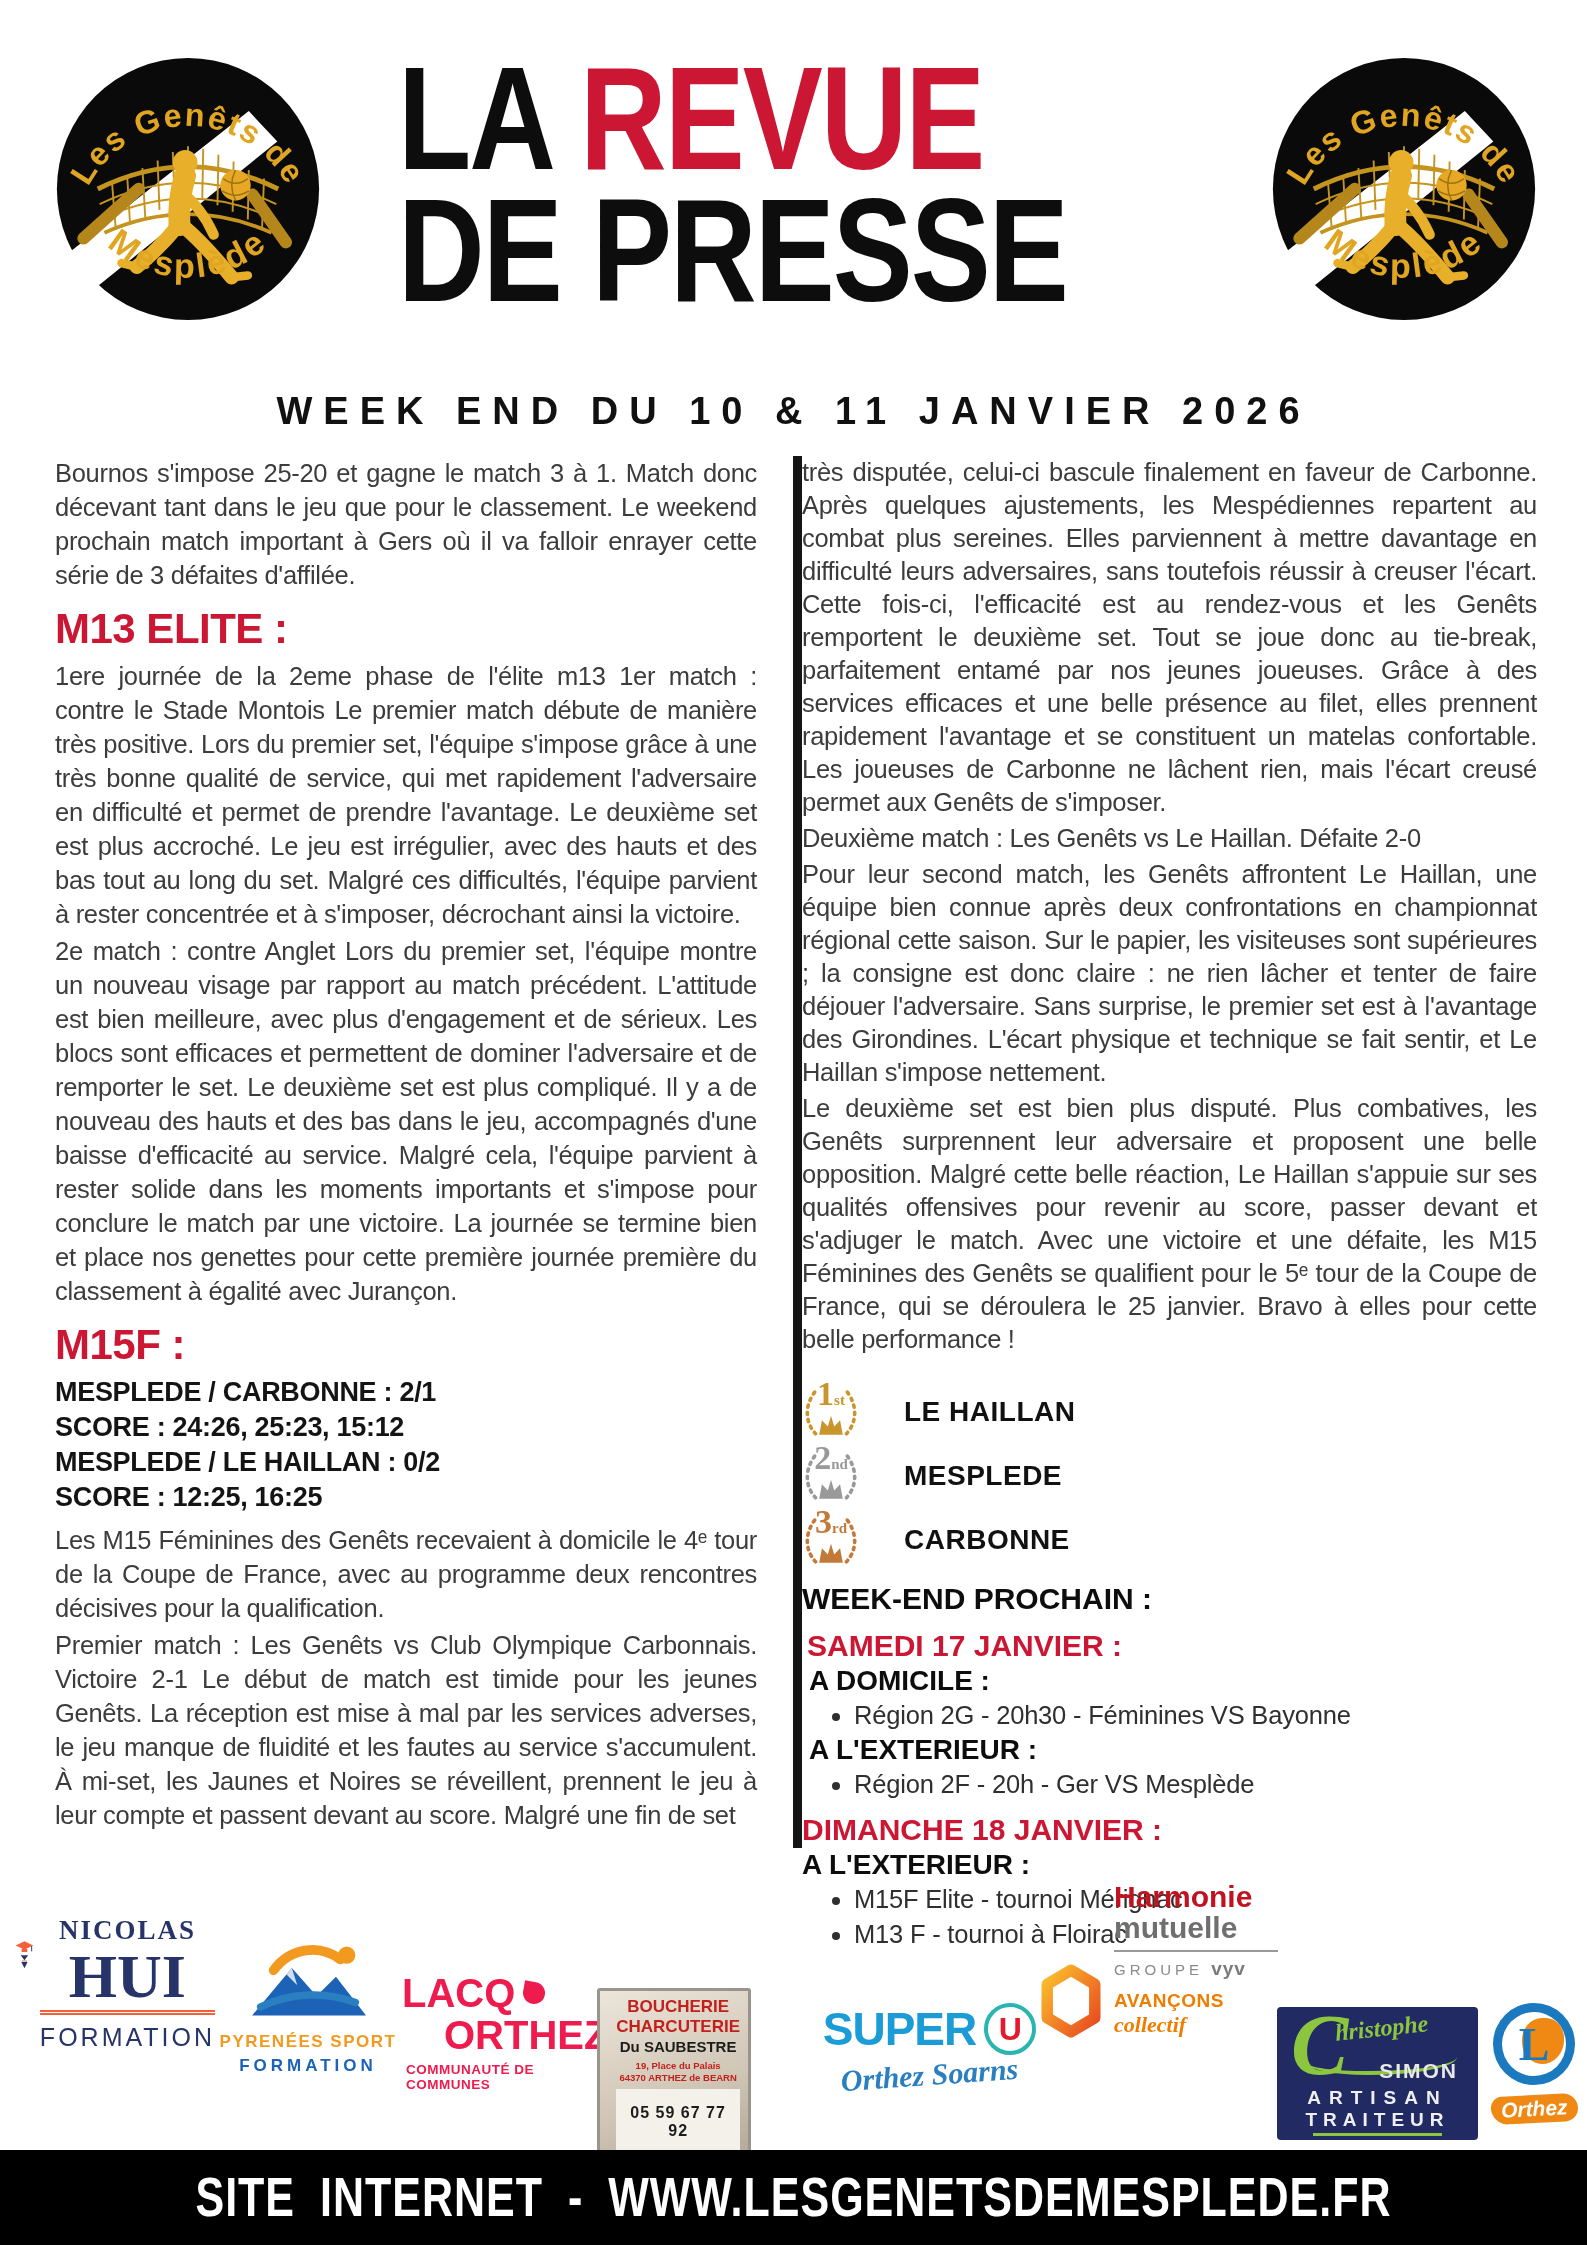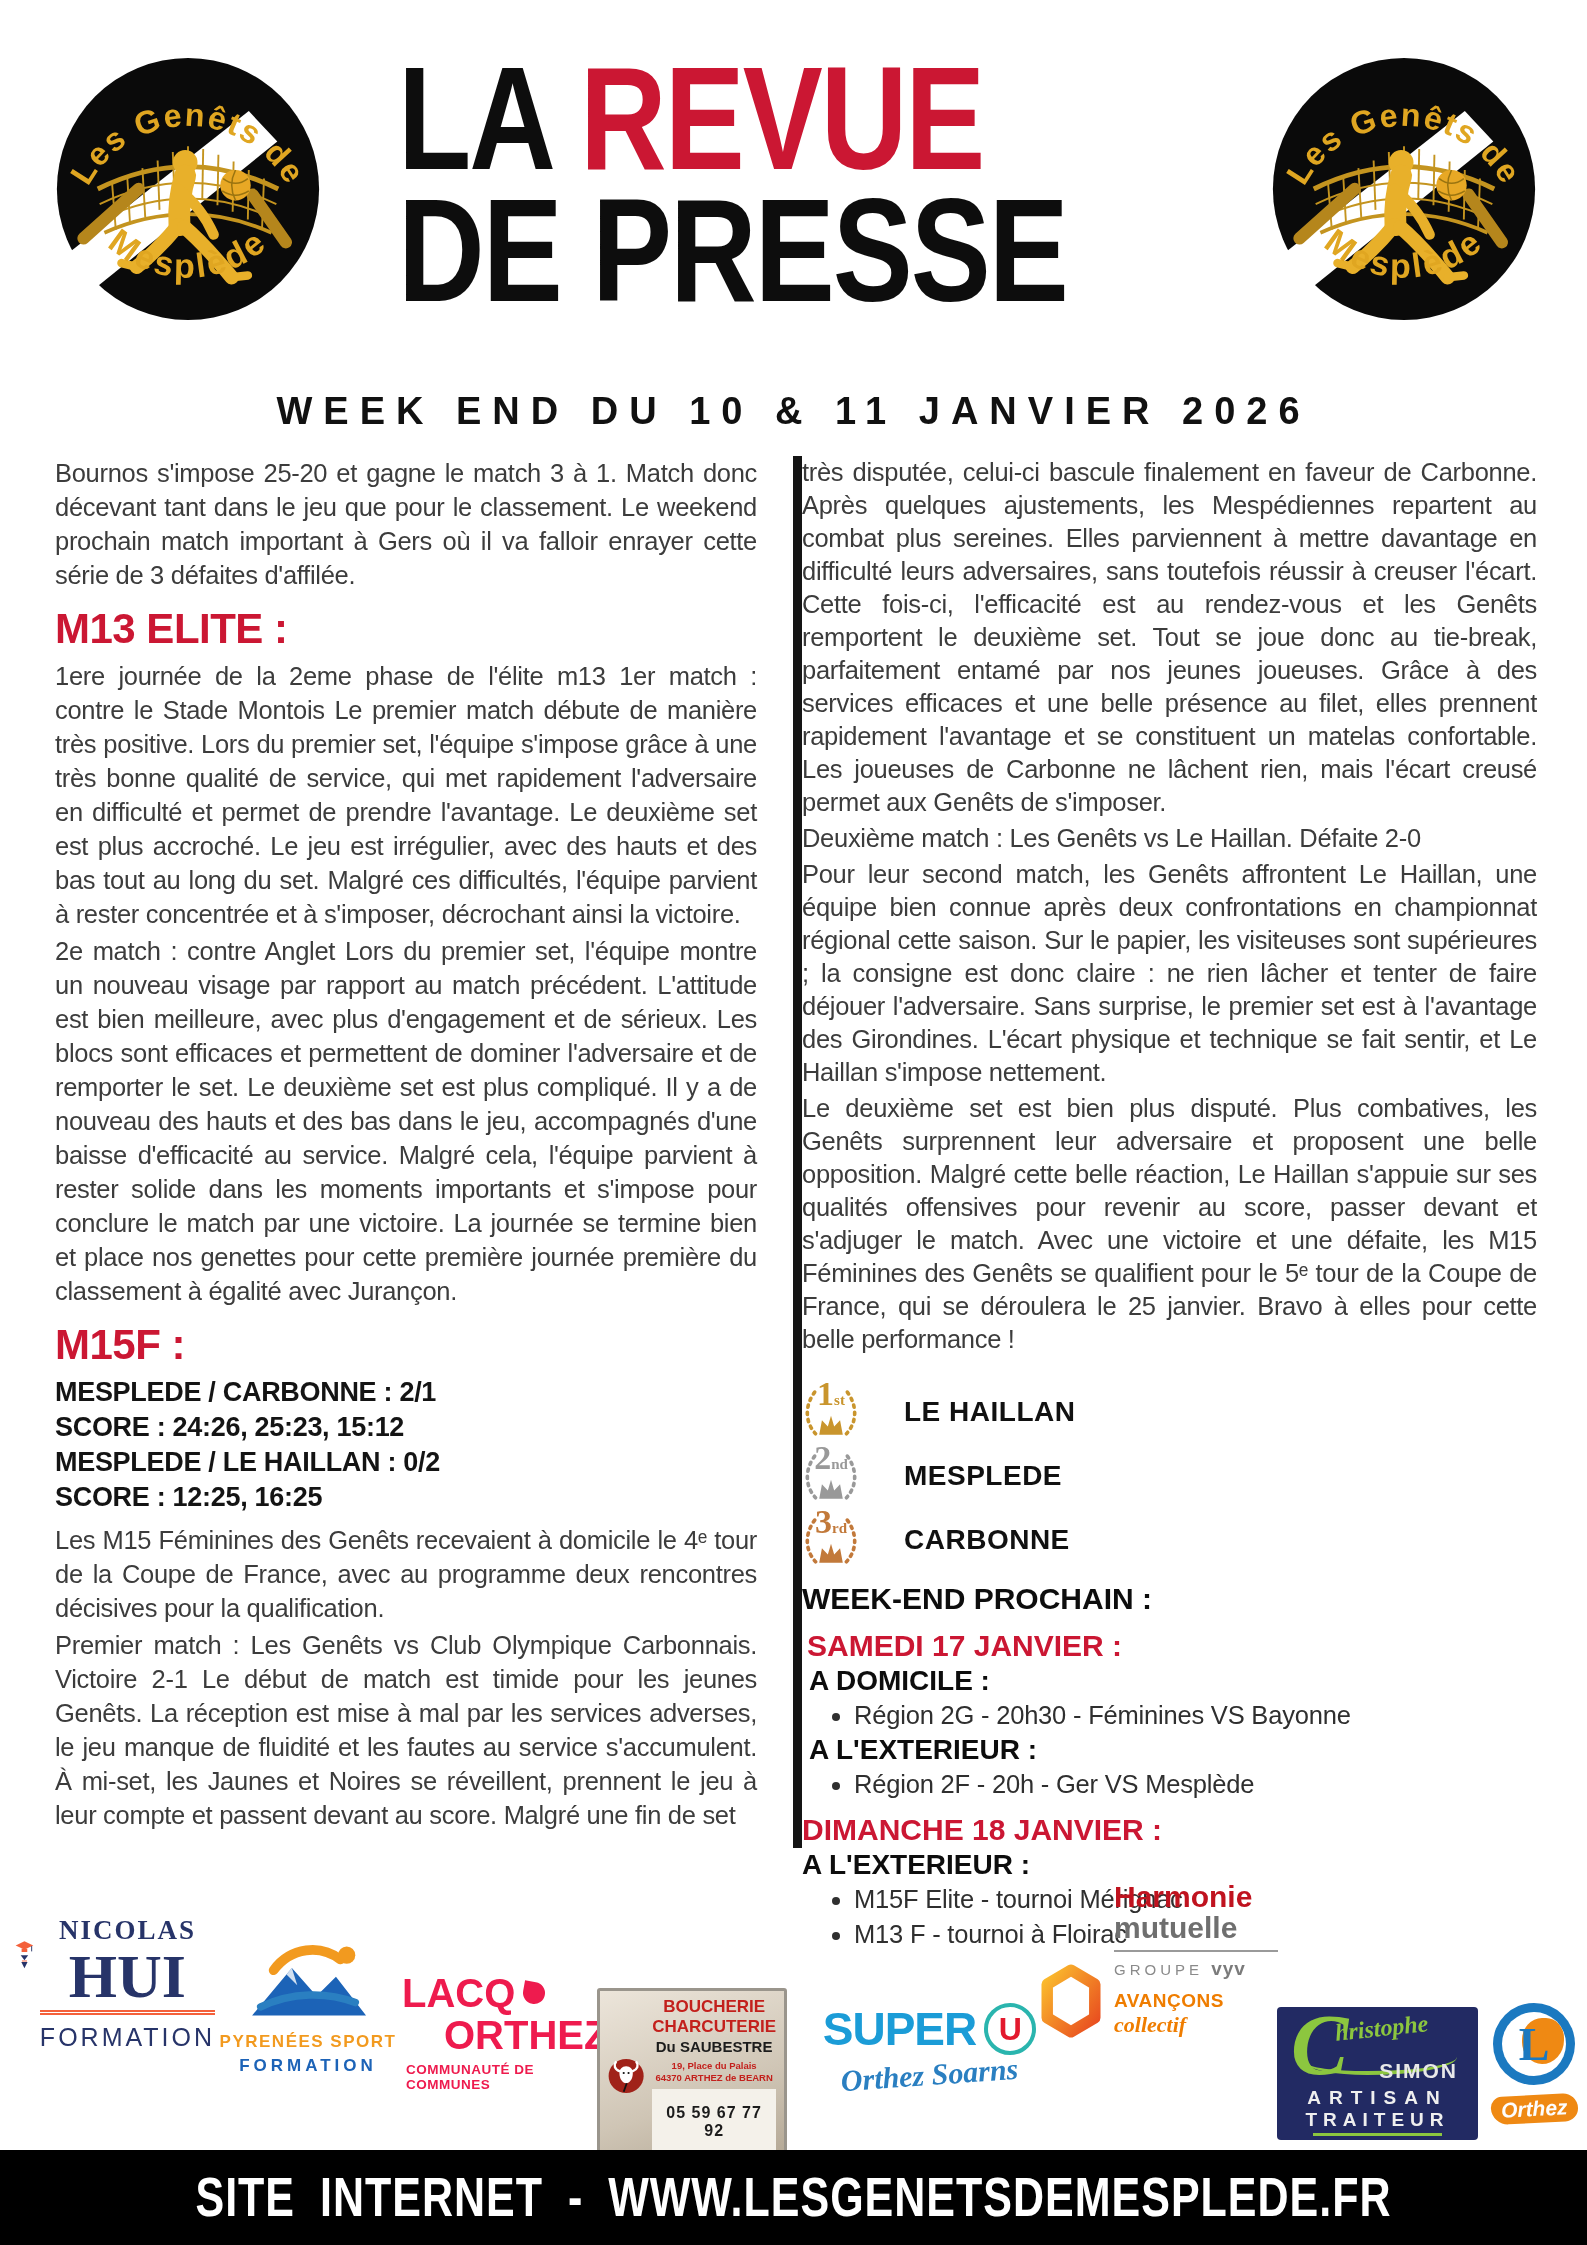--- a/index.html
+++ b/index.html
@@ -349,21 +349,21 @@
         <span>LACQ</span>
         <span class="comma r1"></span>
       </div>
     <div class="lacq-row lacq-row2">
         <span class="comma r2"></span>
         <span>ORTHEZ</span>
       </div>
     <div class="lacq-sub">COMMUNAUTÉ DE COMMUNES</div>
   </div>
 
-  <div class="sponsor sp-boucherie" style="left:597px; top:1988px; width:190px; height:176px;">
+  <div class="sponsor sp-boucherie" style="left:597px; top:1988px; width:154px; height:176px;">
     <svg viewBox="0 0 60 60" width="54" height="54">
       <ellipse cx="30" cy="30" rx="29" ry="28" fill="#a02219"></ellipse>
       <path d="M30,14 C23,14 19,19 19,26 C19,35 24,42 30,42 C36,42 41,35 41,26 C41,19 37,14 30,14 Z" fill="#ffffff"></path>
       <path d="M19,22 C11,19 9,12 13,7" stroke="#ffffff" stroke-width="4" fill="none" stroke-linecap="round"></path>
       <path d="M41,22 C49,19 51,12 47,7" stroke="#ffffff" stroke-width="4" fill="none" stroke-linecap="round"></path>
       <circle cx="26" cy="25" r="1.8" fill="#111"></circle>
       <circle cx="34" cy="25" r="1.8" fill="#111"></circle>
       <line x1="31" y1="42" x2="26" y2="56" stroke="#111" stroke-width="3"></line>
     </svg>
     <div class="bc-text">

